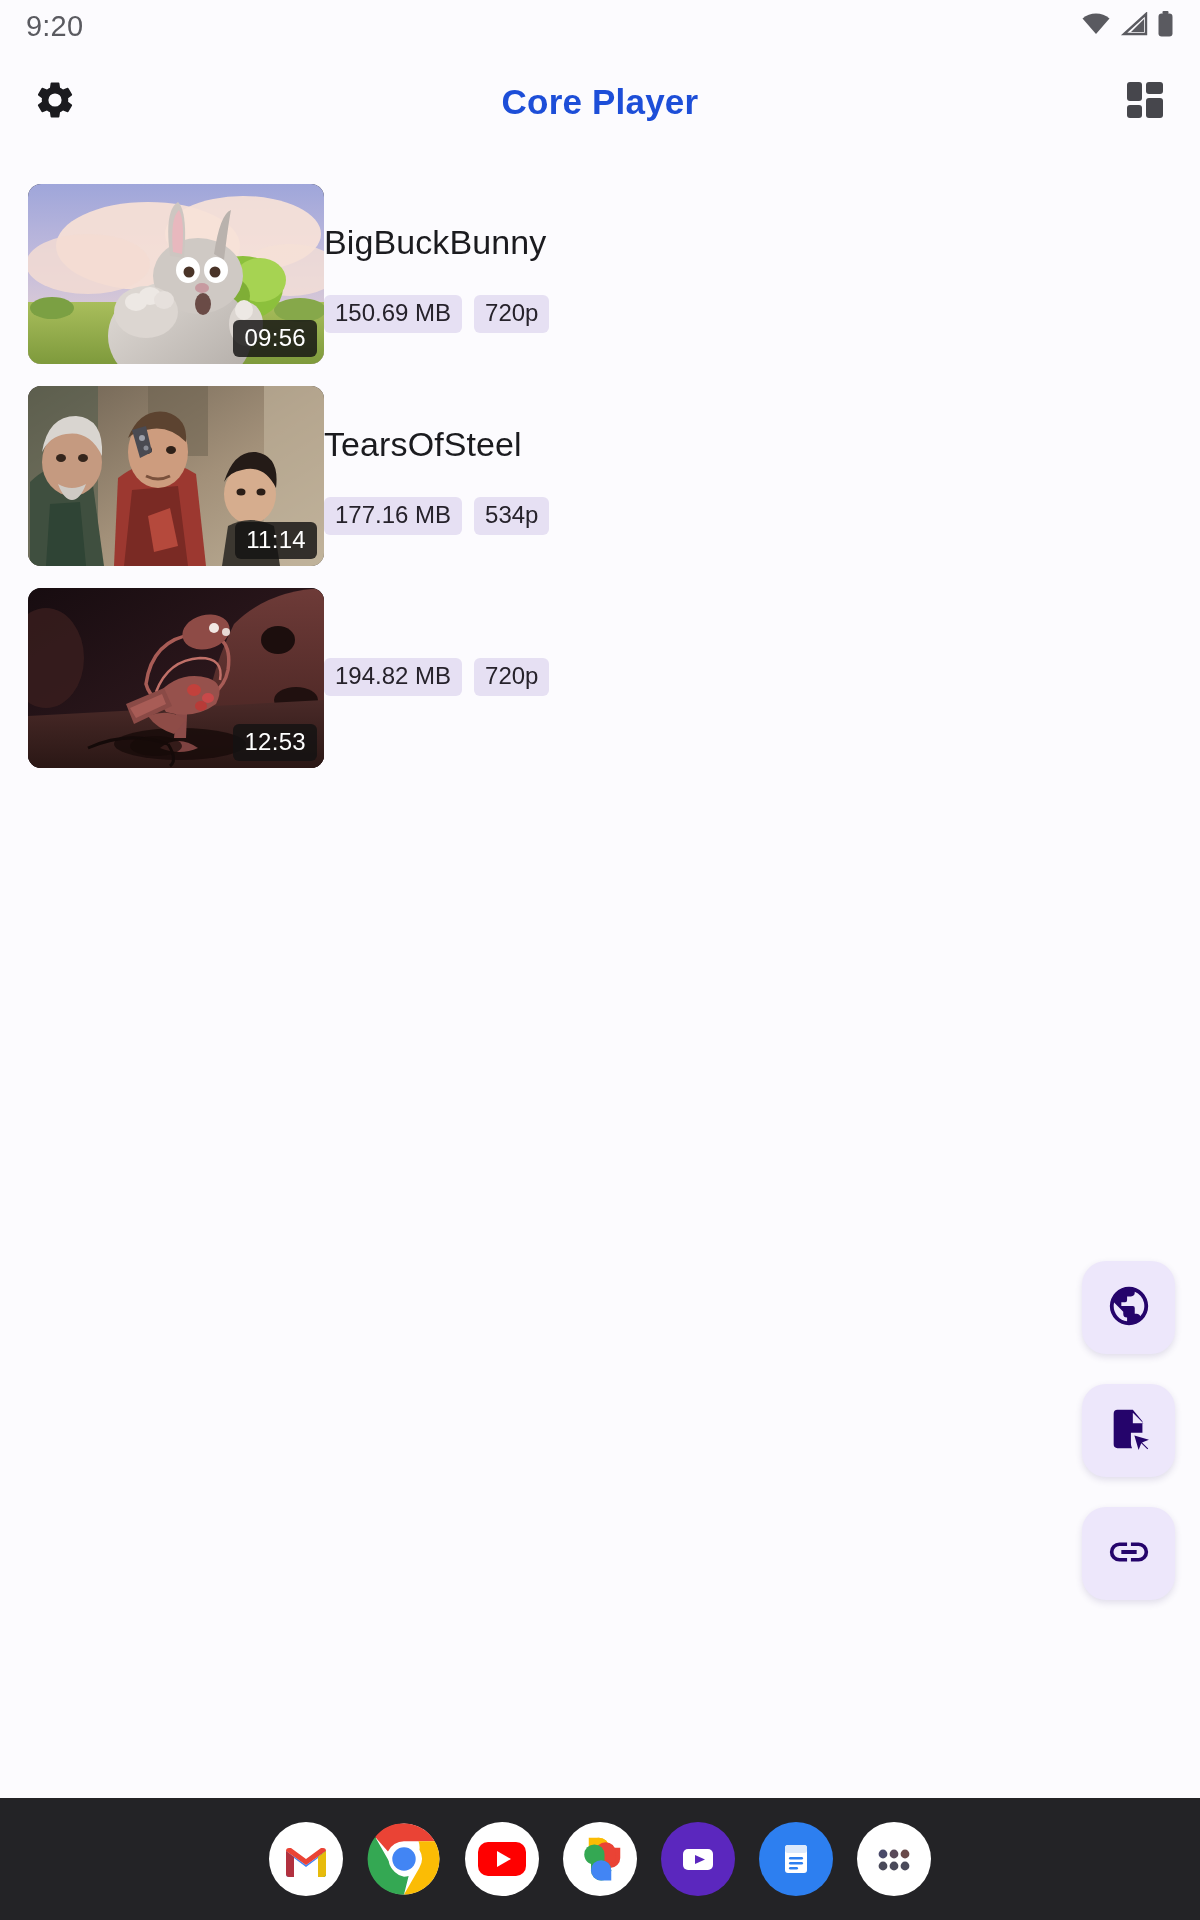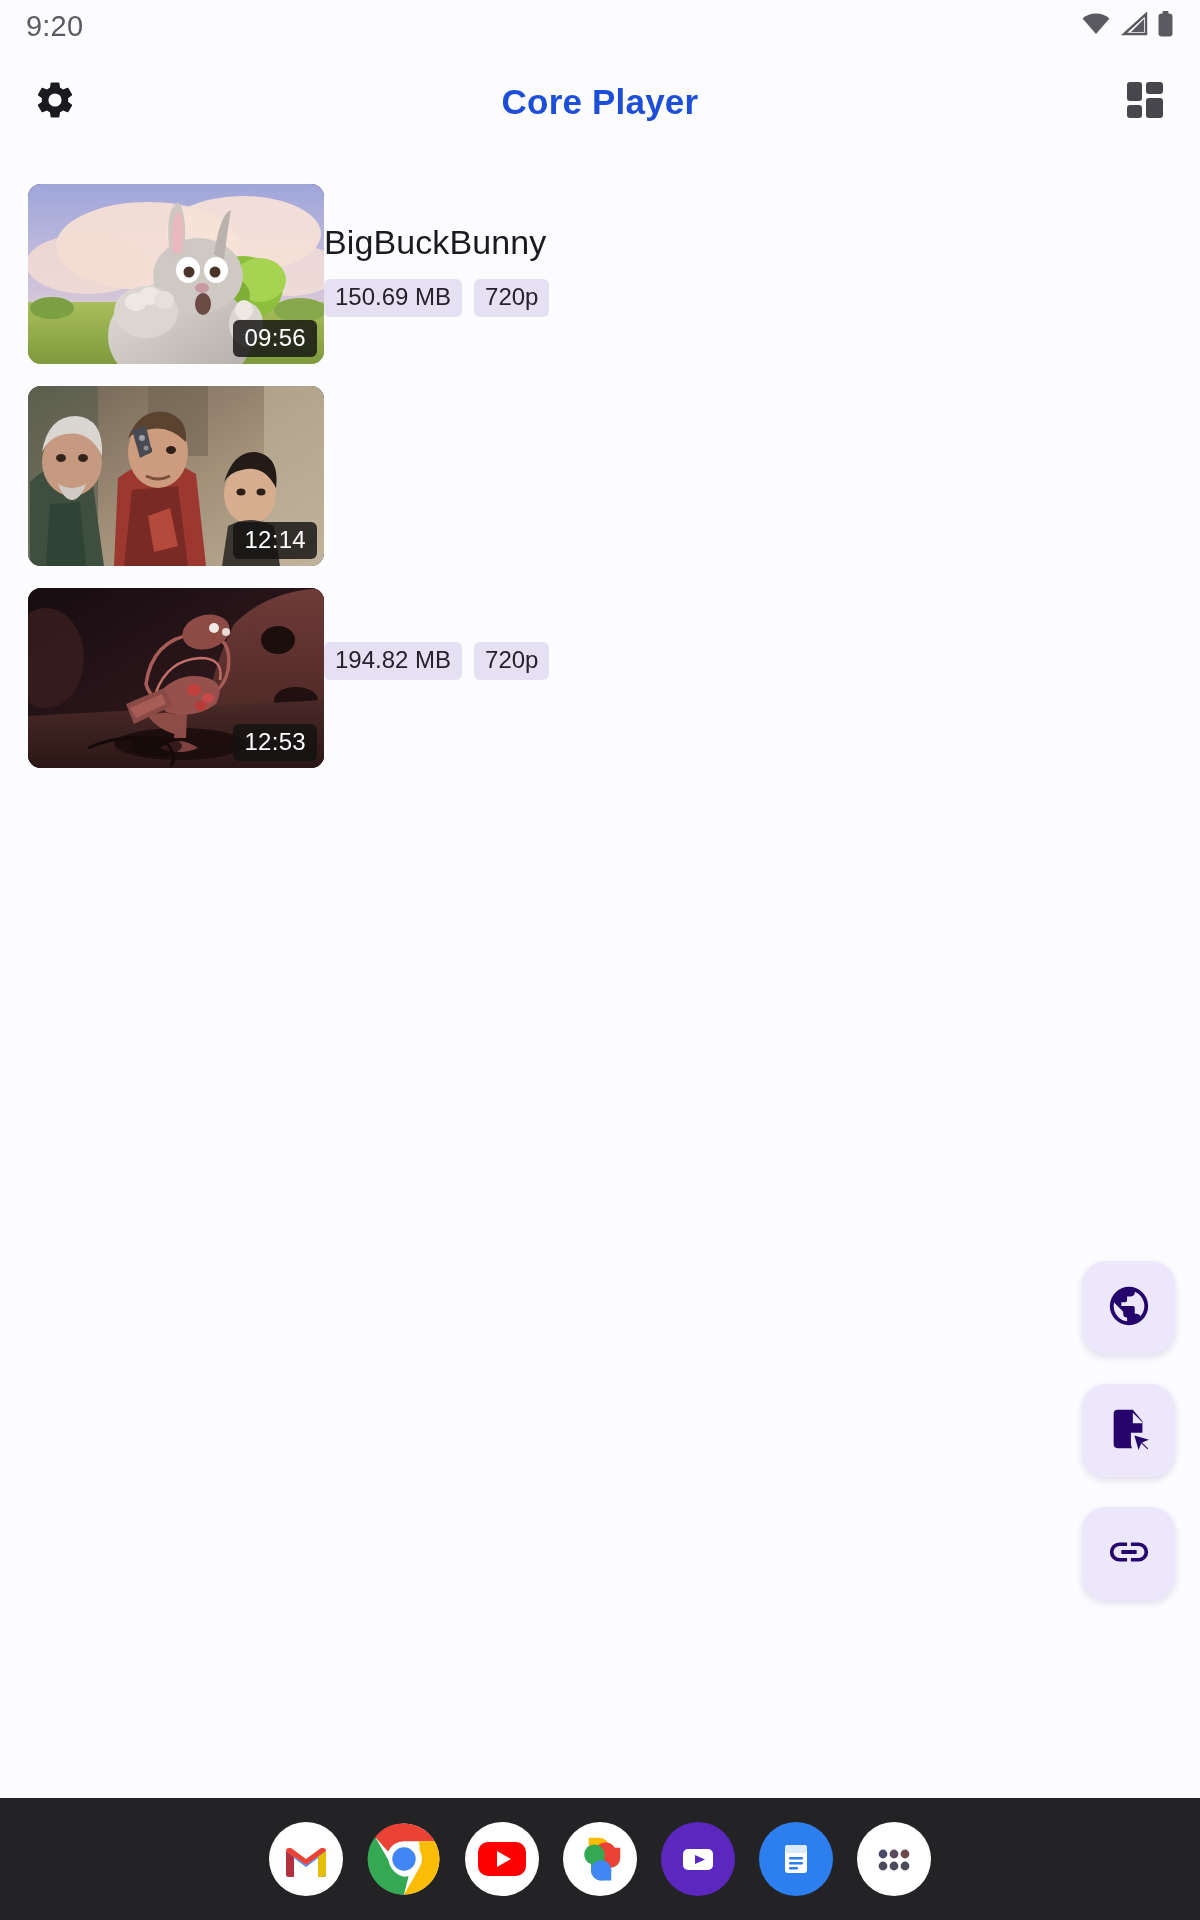--- a/index.html
+++ b/index.html
@@ -106,21 +106,21 @@
   }
   .video-title {
     font-size: 34px;
     color: #1B1B1F;
     letter-spacing: 0.1px;
     line-height: 1.2;
   }
   .chip-row {
     display: flex;
     gap: 12px;
-    margin-top: 16px;
+    margin-top: 32px;
   }
   .chip {
     background: #E6E0F3;
     color: #26222B;
     font-size: 24px;
     padding: 5px 11px 7px 11px;
     border-radius: 6px;
     line-height: 1.1;
     white-space: nowrap;
   }
@@ -312,21 +312,28 @@
         <path d="M118 90 Q130 96 142 90" stroke="#7A513C" stroke-width="3" fill="none"></path>
         <path d="M104 44 L118 40 L124 66 L112 72 Z" fill="#4A4A52"></path>
         <circle cx="114" cy="52" r="3" fill="#9EA0AA"></circle>
         <circle cx="118" cy="62" r="2.5" fill="#8A8C96"></circle>
         <ellipse cx="222" cy="108" rx="26" ry="30" fill="#D6AD8E"></ellipse>
         <path d="M196 96 Q206 64 228 66 Q252 70 248 102 Q236 78 214 84 Q202 86 196 96 Z" fill="#241B17"></path>
         <ellipse cx="213" cy="106" rx="4.5" ry="3.5" fill="#2B1E17"></ellipse>
         <ellipse cx="233" cy="106" rx="4.5" ry="3.5" fill="#2B1E17"></ellipse>
         <path d="M194 180 L200 140 Q222 128 246 140 L252 180 Z" fill="#3B3730"></path>
       </svg>
-      <div class="duration-badge">12:14</div>
+      <div class="duration-badge">11:14</div>
+    </div>
+    <div class="video-meta">
+      <div class="video-title">TearsOfSteel</div>
+      <div class="chip-row">
+        <span class="chip">177.16 MB</span>
+        <span class="chip">534p</span>
+      </div>
     </div>
   </div>
 
   <div class="video-row">
     <div class="thumb-wrap">
       <svg class="thumb-svg" viewBox="0 0 296 180" preserveAspectRatio="xMidYMid slice">
         <defs>
           <linearGradient id="edBg" x1="0" y1="0" x2="1" y2="1">
             <stop offset="0%" stop-color="#170C10"></stop>
             <stop offset="60%" stop-color="#2C171C"></stop>

